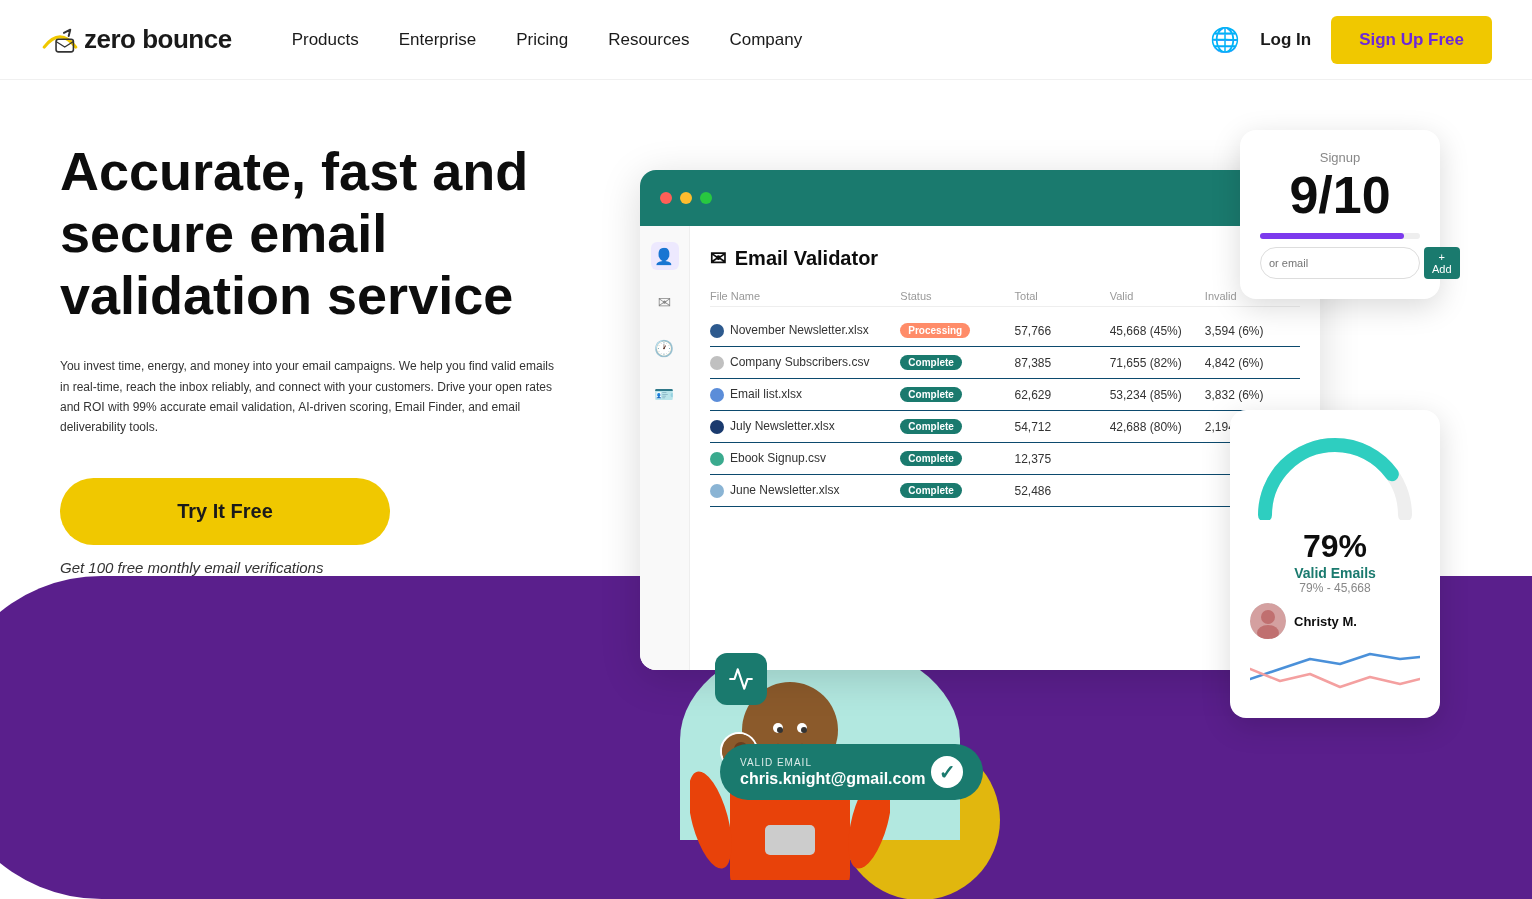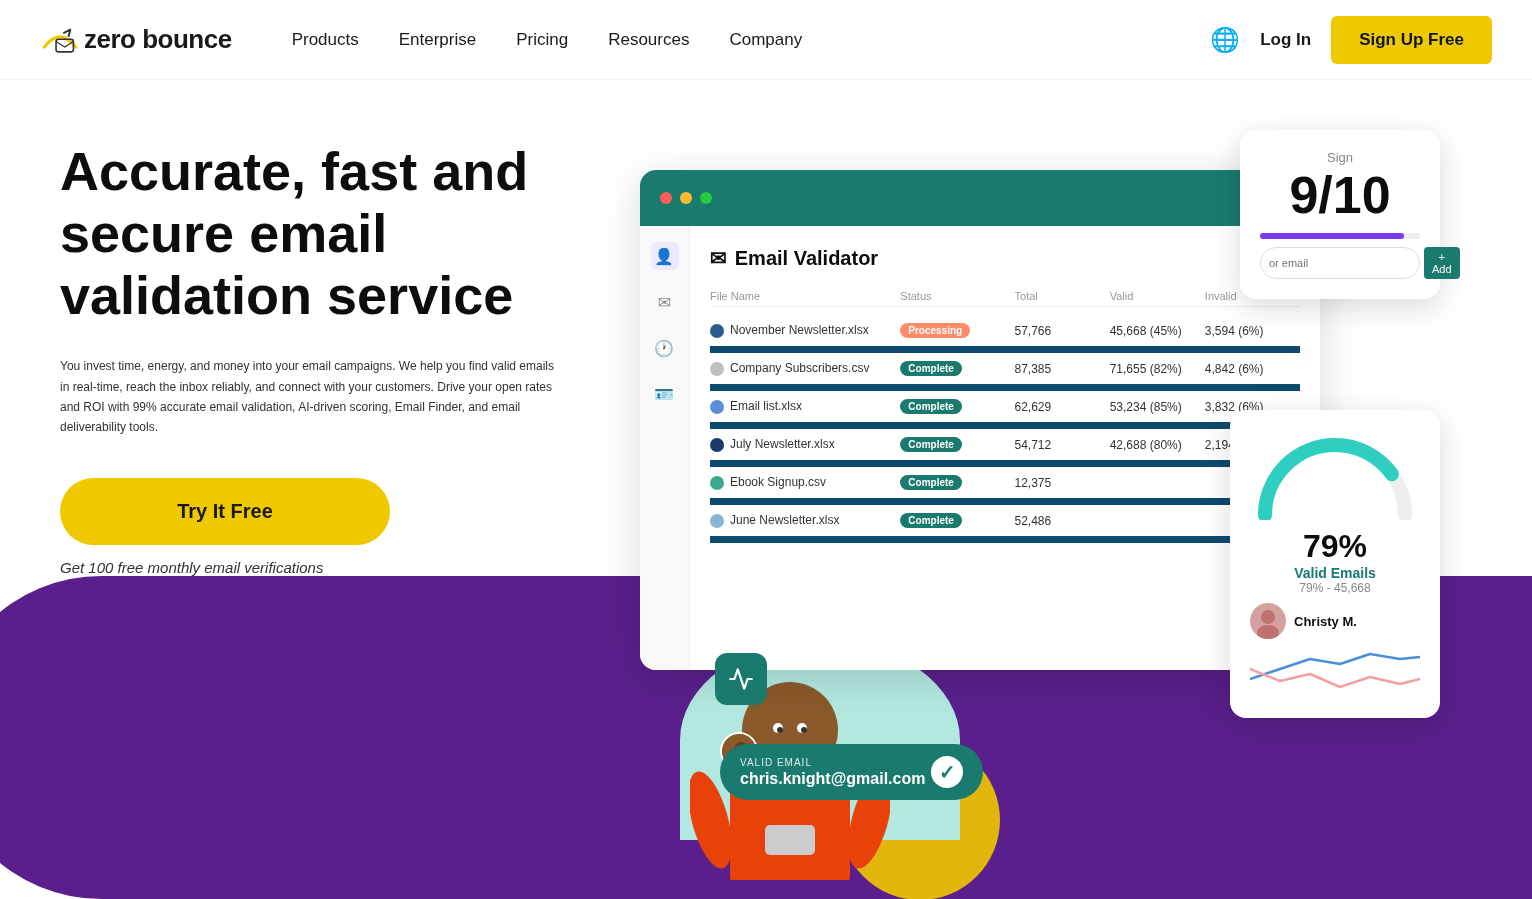--- a/index.html
+++ b/index.html
@@ -12,21 +12,21 @@
     }
     .logo-area { display: flex; align-items: center; gap: 0; margin-right: 60px; }
     .logo-text { font-size: 26px; font-weight: 700; color: #1a1a1a; letter-spacing: -0.5px; }
     .logo-icon { width: 40px; height: 30px; margin-right: 4px; }
     .nav-links { display: flex; align-items: center; gap: 40px; flex: 1; }
     .nav-link { font-size: 17px; color: #1a1a1a; text-decoration: none; cursor: pointer; font-weight: 400; }
     .nav-right { display: flex; align-items: center; gap: 20px; }
     .globe-icon { color: #1a1a1a; font-size: 24px; cursor: pointer; }
     .login-btn { font-size: 17px; font-weight: 600; color: #1a1a1a; cursor: pointer; }
     .signup-btn {
-      background: #f0c800; color: #0f172a; font-size: 17px; font-weight: 700;
+      background: #f0c800; color: #6d28d9; font-size: 17px; font-weight: 700;
       padding: 14px 28px; border-radius: 6px; border: none; cursor: pointer;
     }
 
     
     .hero {
       display: flex; position: relative; height: calc(899px - 80px);
       overflow: hidden;
       flex-direction: column;
     }
     .hero-left {
@@ -94,21 +94,21 @@
       display: flex; align-items: center; gap: 8px;
     }
     .ev-icon { font-size: 20px; }
 
     .table-header {
       display: grid; grid-template-columns: 2fr 1.2fr 1fr 1fr 1fr;
       font-size: 11px; color: #999; padding: 4px 0; border-bottom: 1px solid #eee; margin-bottom: 8px;
     }
     .table-row {
       display: grid; grid-template-columns: 2fr 1.2fr 1fr 1fr 1fr;
-      font-size: 12px; color: #333; padding: 8px 0; border-bottom: 7px solid #0c4a6e;
+      font-size: 12px; color: #333; padding: 8px 0; border-bottom: 1px solid #0c4a6e;
       align-items: center;
     }
     .file-dot {
       width: 14px; height: 14px; border-radius: 50%; display: inline-block; margin-right: 6px; vertical-align: middle;
     }
     .status-badge {
       display: inline-block; padding: 2px 8px; border-radius: 20px;
       font-size: 10px; font-weight: 600;
     }
     .status-processing { background: #ff8c69; color: #fff; }
@@ -232,21 +232,21 @@
     <p class="hero-desc">You invest time, energy, and money into your email campaigns. We help you find valid emails in real-time, reach the inbox reliably, and connect with your customers. Drive your open rates and ROI with 99% accurate email validation, AI-driven scoring, Email Finder, and email deliverability tools.</p>
     <button class="try-btn">Try It Free</button>
     <p class="free-note">Get 100 free monthly email verifications</p>
   </div>
 
   <div class="hero-right"></div>
 
   <div class="mockup-container">
 
     <div class="score-card" style="z-index:20;">
-      <div class="score-label">Sign</div>
+      <div class="score-label">Signup</div>
       <div class="score-value">9/10</div>
       <div class="score-bar-bg">
         <div class="score-bar-fill"></div>
       </div>
       <div class="score-input-row">
         <input class="score-input" placeholder="or email" style="">
         <button class="score-add-btn">+ Add</button>
       </div>
     </div>
 

